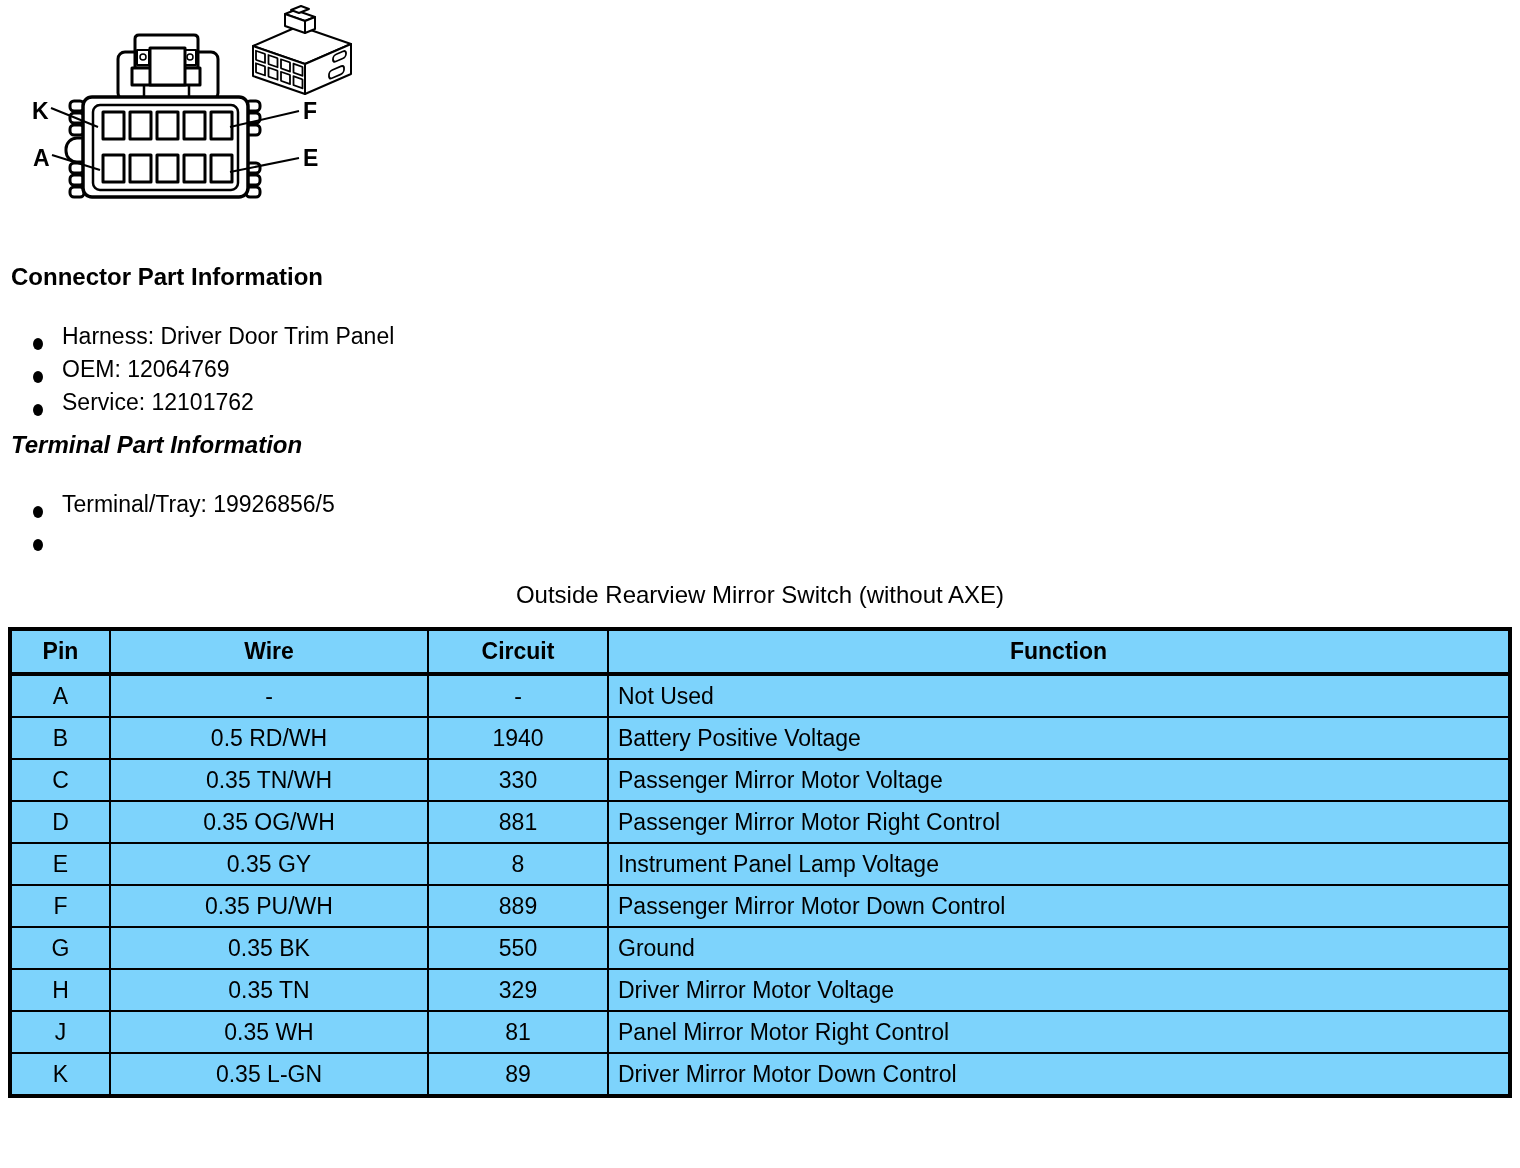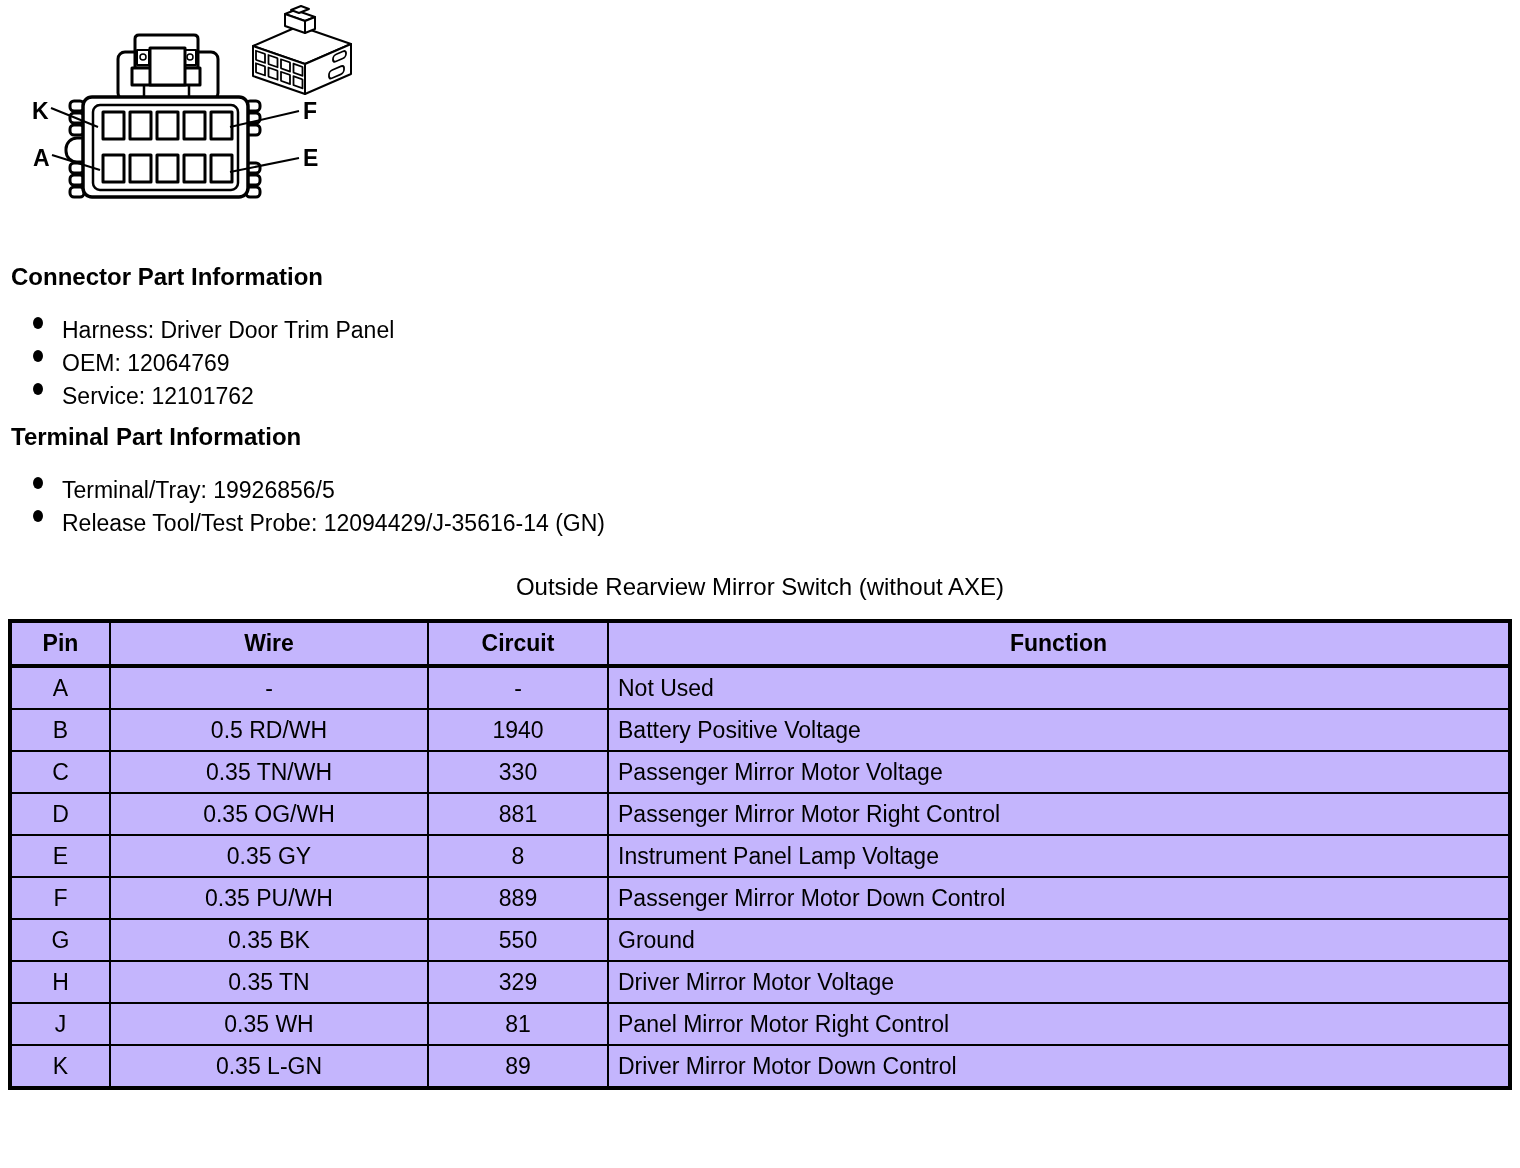--- a/index.html
+++ b/index.html
@@ -37,29 +37,29 @@
     font-weight: bold;
   }
   
   .section-heading {
     margin: 0 0 0 11px;
     font-size: 24px;
     font-weight: bold;
     line-height: 26px;
   }
   .h-connector { margin-top: 24px; }
-  .h-terminal  { margin-top: 8px; }
+  .h-terminal  { margin-top: 16px; font-style: italic; }
   .bullet-list {
     list-style: none;
     margin: 27px 0 0 0;
     padding: 0;
   }
   .bullet-item {
     display: flex;
-    align-items: flex-start;
+    align-items: flex-end;
     height: 33px;
     padding-left: 33px;
     font-size: 23px;
   }
   .dot {
     width: 10px;
     height: 12px;
     border-radius: 50%;
     background: #000;
     margin-right: 19px;
@@ -81,21 +81,21 @@
     border: 4px solid #000;
   }
   .pinout col.col-pin      { width: 100px; }
   .pinout col.col-wire     { width: 318px; }
   .pinout col.col-circuit  { width: 180px; }
   .pinout th, .pinout td {
     border: 2px solid #000;
     font-size: 23px;
     height: 40px;
     padding: 0;
-    background: #c4b5fd;
+    background: #7dd3fc;
   }
   .pinout thead th {
     font-weight: bold;
     text-align: center;
     border-bottom: 4px solid #000;
     height: 41px;
   }
   .pinout td.c-pin,
   .pinout td.c-wire,
   .pinout td.c-circuit { text-align: center; }
@@ -226,21 +226,20 @@
   <h2 class="section-heading h-terminal">Terminal Part Information</h2>
   <ul class="bullet-list">
   <li class="bullet-item">
     <span class="dot"></span>
     <span>Terminal/Tray: 19926856/5</span>
   </li>
 
 
   <li class="bullet-item">
     <span class="dot"></span>
-    <span>Release Tool/Test Probe: 12094429/J-35616-14 (GN)</span>
   </li>
 </ul>
 
   <h3 class="table-title">Outside Rearview Mirror Switch (without AXE)</h3>
 
   <table class="pinout">
     <colgroup>
       <col class="col-pin">
         <col class="col-wire">
         <col class="col-circuit">

